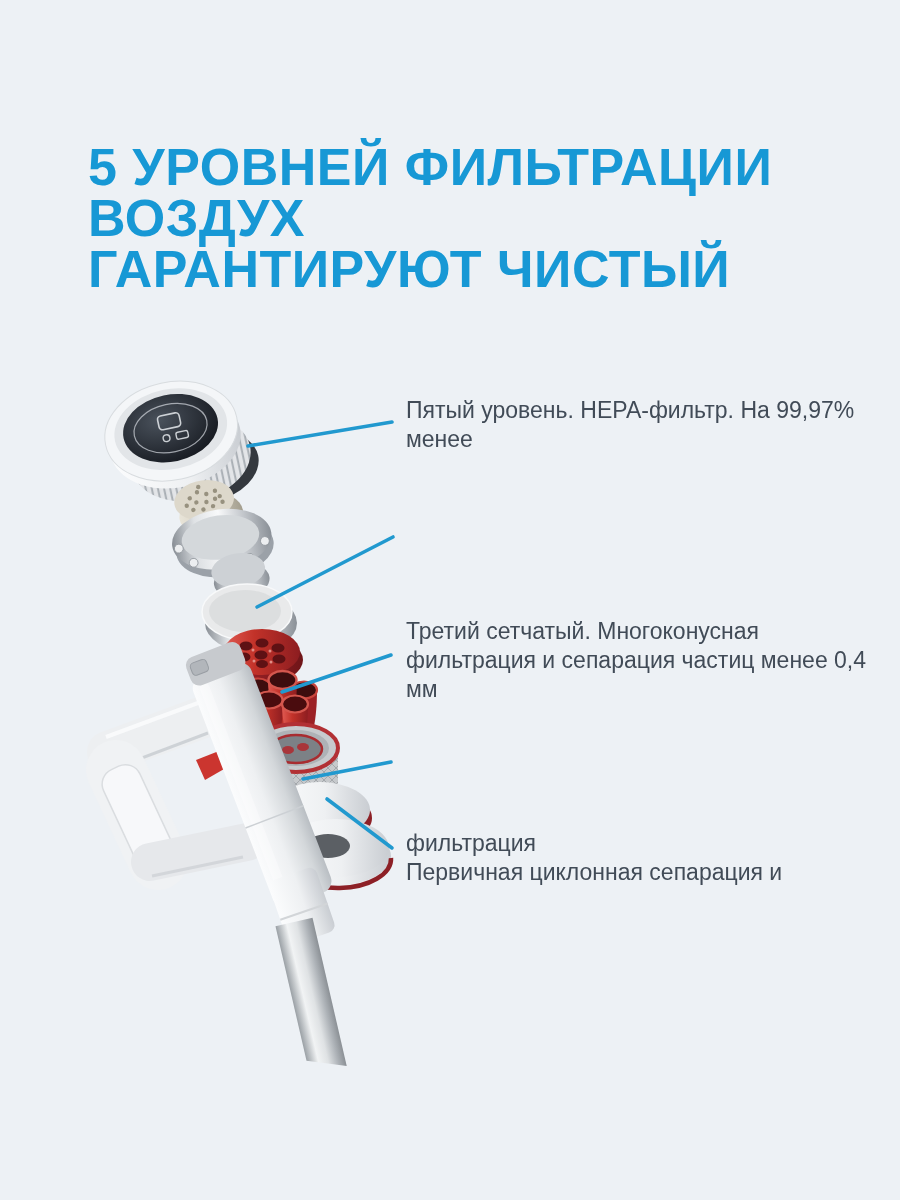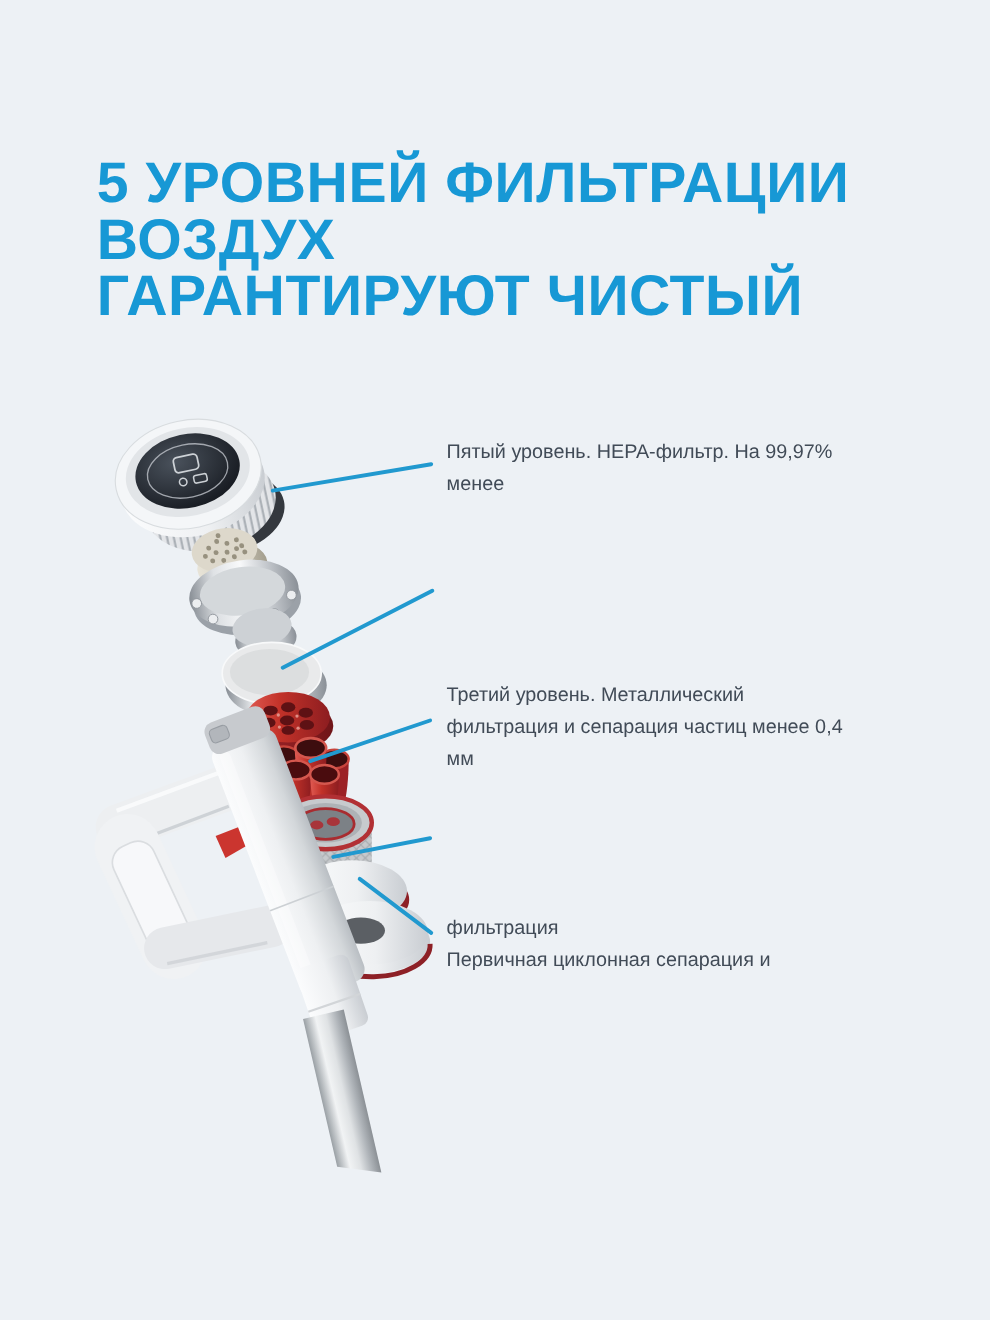--- a/index.html
+++ b/index.html
@@ -10,21 +10,21 @@
   }
   .page{position:absolute;inset:0;}
   .title{
     position:absolute;left:88px;top:142px;
     color:var(--title-blue,#1798d5);
     font-size:52px;font-weight:bold;line-height:51px;letter-spacing:.5px;
   }
   .callout{
     position:absolute;left:406px;width:480px;
     color:var(--text,#414b57);
-    font-size:18px;line-height:29px;font-weight:400;
+    font-size:23px;line-height:29px;font-weight:400;
   }
   #c1{top:396px}#c2{top:492px}#c3{top:617px}#c4{top:734px}#c5{top:829px}
   svg.layer{position:absolute;left:0;top:0;}
   .callout-line{stroke:var(--line-blue,#2199cf);stroke-width:3.6;stroke-linecap:round;fill:none;}
 </style>
 </head>
 <body style="--bg: #edf1f5; --title-blue: #1798d5; --text: #414b57; --line-blue: #2199cf; --accent-red: #c0342f; --body-white: #eef0f2;">
 
 <div class="page">
 
@@ -245,21 +245,21 @@
     <line class="callout-line" x1="282" y1="692" x2="391" y2="655"></line>
     <line class="callout-line" x1="303" y1="779" x2="391" y2="762"></line>
     <line class="callout-line" x1="327" y1="799" x2="392" y2="848"></line>
   </svg>
 
   <div class="callout" id="c1">
     <div>Пятый уровень. HEPA-фильтр. На 99,97%</div>
     <div>менее</div>
   </div>
   <div class="callout" id="c3">
-    <div>Третий уровень. Металлический</div>
+    <div>Третий сетчатый. Многоконусная</div>
     <div>фильтрация и сепарация частиц менее 0,4</div>
     <div>мм</div>
   </div>
   <div class="callout" id="c5">
     <div>фильтрация</div>
     <div>Первичная циклонная сепарация и</div>
   </div>
 
 </div>
 

